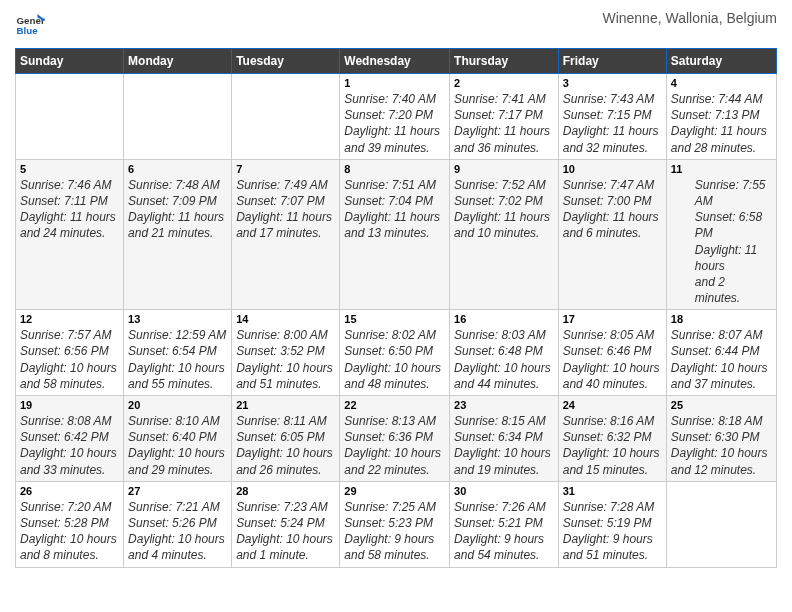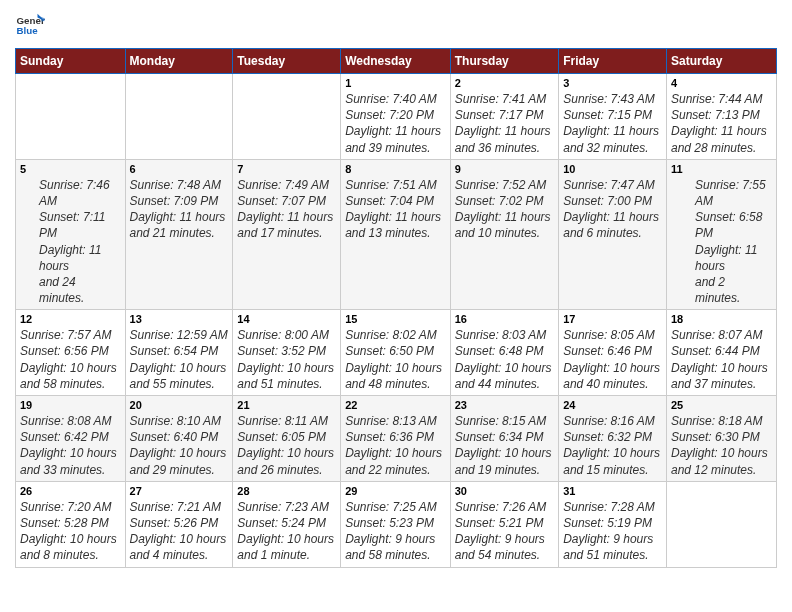--- a/index.html
+++ b/index.html
@@ -41,21 +41,21 @@
     .subtitle {
       font-size: 14px;
       color: #555;
     }
     table {
       width: 100%;
       border-collapse: collapse;
       font-size: 10px;
     }
     thead th {
-      background-color: #7f1d1d;
+      background-color: #404040;
       color: #fff;
       padding: 5px 4px;
       text-align: left;
       font-size: 12px;
       font-weight: bold;
       border: 1px solid #1565C0;
     }
     tbody td {
       border: 1px solid #ccc;
       vertical-align: top;
@@ -92,20 +92,21 @@
   <div class="header">
     <div class="logo">
       <svg class="logo-icon" viewBox="0 0 40 40">
         <text x="2" y="18" font-size="13" font-weight="bold" fill="#333">General</text>
         <text x="2" y="32" font-size="13" font-weight="bold" fill="#1565C0">Blue</text>
         <polygon points="30,5 40,15 30,10" fill="#1565C0"></polygon>
         <polygon points="32,8 42,12 36,16" fill="#1565C0" opacity="0.6"></polygon>
       </svg>
     </div>
     <div class="title-block">
+      <div class="subtitle">Winenne, Wallonia, Belgium</div>
     </div>
   </div>
 
   <table>
     <thead>
       <tr>
         <th>Sunday</th>
         <th>Monday</th>
         <th>Tuesday</th>
         <th>Wednesday</th>
@@ -144,21 +145,21 @@
             <span class="day-num">4</span>
             <div class="day-info" style="white-space: pre-line;">Sunrise: 7:44 AM
 Sunset: 7:13 PM
 Daylight: 11 hours
 and 28 minutes.</div>
           </td>
         </tr>
         <tr>
           <td>
             <span class="day-num">5</span>
-            <div class="day-info" style="white-space: pre-line; margin-left: 19px;">Sunrise: 7:46 AM
+            <div class="day-info" style="white-space: pre-line;">Sunrise: 7:46 AM
 Sunset: 7:11 PM
 Daylight: 11 hours
 and 24 minutes.</div>
           </td>
           <td>
             <span class="day-num">6</span>
             <div class="day-info" style="white-space: pre-line;">Sunrise: 7:48 AM
 Sunset: 7:09 PM
 Daylight: 11 hours
 and 21 minutes.</div>

